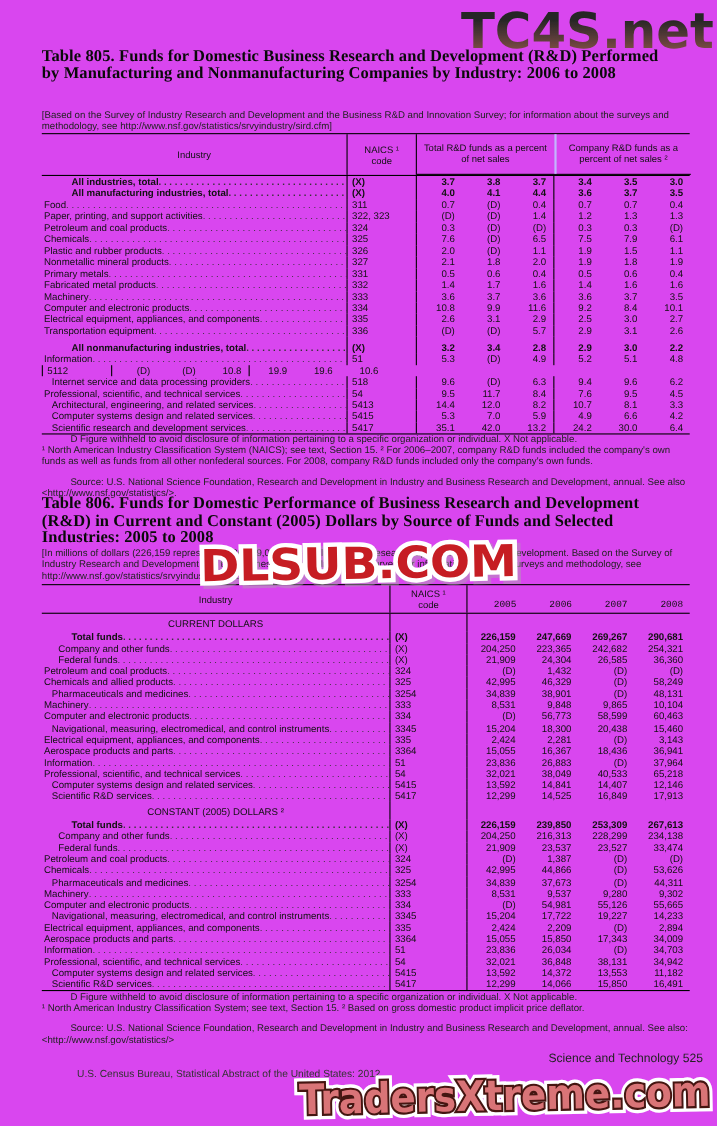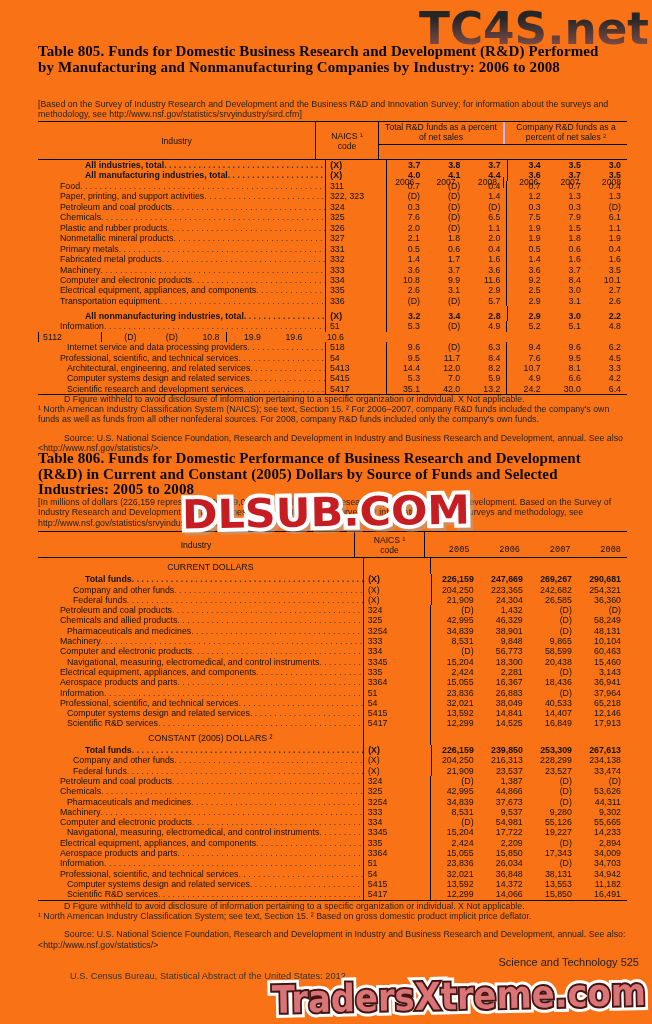--- a/index.html
+++ b/index.html
@@ -1,37 +1,37 @@
 <!DOCTYPE html>
 <html><head>
 <meta charset="utf-8">
 <style>
   html,body{margin:0;padding:0;background:#ffffff;}
-  .page{position:relative;width:652px;height:1024px;background:#f97316;overflow:hidden;
+  .page{position:relative;width:652px;height:1024px;background:#d946ef;overflow:hidden;
         font-family:"Liberation Sans",sans-serif;color:#111;}
   .abs{position:absolute;}
 
   
   .tbl-title{font-family:"Liberation Serif",serif;font-weight:bold;font-size:15px;
              line-height:15.6px;letter-spacing:0.1px;color:#0a0a0a;}
   
   .note{font-size:8.8px;line-height:10.4px;color:#222;}
   .fnote{font-size:8.8px;line-height:10.2px;color:#222;}
   .fnote .indented{text-indent:26px;}
   .fnote .src{margin-top:8px;text-indent:26px;}
   .it{text-align:right;}
 
   
   .table{border-top:1.6px solid #000;border-bottom:1.6px solid #000;width:589px;}
   .trow{display:flex;align-items:stretch;font-size:8.8px;}
   .t805 .trow{line-height:10.45px;}
   .t806 .trow{line-height:10.3px;}
   .trow.bold{font-weight:bold;}
   .trow.sp > div{padding-top:4.4px;}
-  .c-label{display:flex;overflow:hidden;box-sizing:border-box;padding-left:2px;margin-left:20px;}
+  .c-label{display:flex;overflow:hidden;box-sizing:border-box;padding-left:2px;}
   .t805 .c-label{width:277px;}
   .t806 .c-label{width:316px;}
   .lbl{white-space:nowrap;}
   .dots{flex:1;overflow:hidden;white-space:nowrap;color:#333;}
   .dots::after{content:" . . . . . . . . . . . . . . . . . . . . . . . . . . . . . . . . . . . . . . . . . . . . . . . . . . . . . . . . . . . . . . . . . . . . . . . . . . . .";}
   .c-naics{border-left:1px solid #000;box-sizing:border-box;padding-left:4px;white-space:nowrap;}
   .t805 .c-naics{width:63px;}
   .t806 .c-naics{width:70px;}
   .c-val{box-sizing:border-box;text-align:right;padding-right:6px;}
   .t805 .c-val{width:41.5px;}
@@ -42,21 +42,21 @@
   .trow.ind2 .c-label{padding-left:15px;}
   .trow.ind3 .c-label{padding-left:27px;}
   .trow.sect > div{padding-top:4px;padding-bottom:2px;}
   .sect .c-label{display:block;text-align:center;padding-left:0;}
 
   
   .thead805{display:flex;border-bottom:1px solid #000;font-size:8.6px;text-align:center;height:37px;}
   .thead805 .h-industry{width:277px;display:flex;align-items:center;justify-content:center;box-sizing:border-box;}
   .thead805 .h-naics{width:63px;border-left:1px solid #000;display:flex;flex-direction:column;
                      align-items:center;justify-content:center;line-height:10px;box-sizing:border-box;}
-  .thead805 .h-right{width:249px;border-left:1px solid #000;display:flex;flex-direction:column;box-sizing:border-box;gap:32px;}
+  .thead805 .h-right{width:249px;border-left:1px solid #000;display:flex;flex-direction:row;box-sizing:border-box;gap:32px;}
   .thead805 .h-groups{display:flex;border-bottom:1px solid #000;flex:1;}
   .thead805 .h-grp{width:124.5px;display:flex;align-items:center;justify-content:center;
                    line-height:9.8px;padding:1px 3px;box-sizing:border-box;}
   .thead805 .h-grp + .h-grp{border-left:2px solid #c4b5fd;}
   .thead805 .h-years{display:flex;height:13px;align-items:flex-end;}
   .thead805 .h-years .c-val{padding-bottom:1px;}
   .thead805 .h-years .c-val.v3{border-left:1px solid #000;}
   .thead805 .h-years .c-val{border-left:none;}
   .thead805 .h-years .c-val.v3{border-left:1px solid #000;}
 

